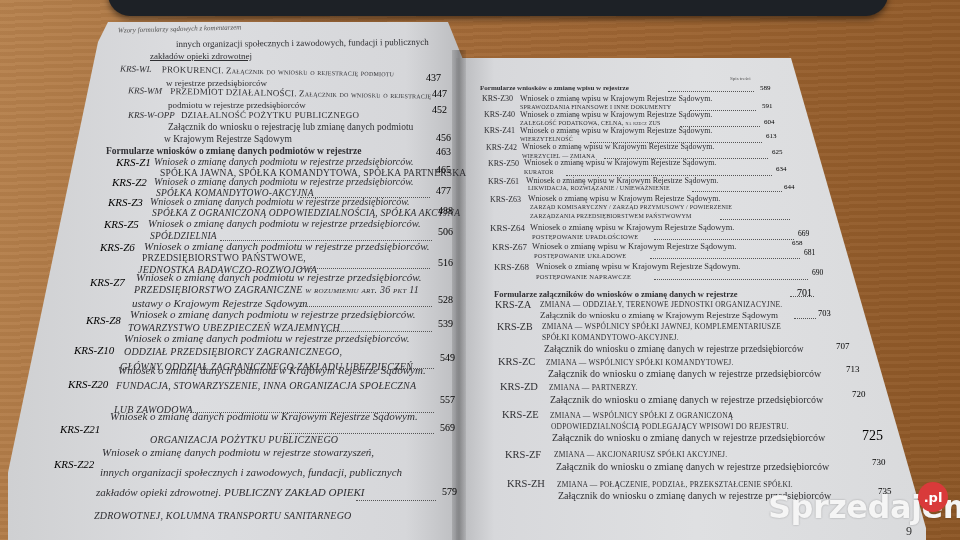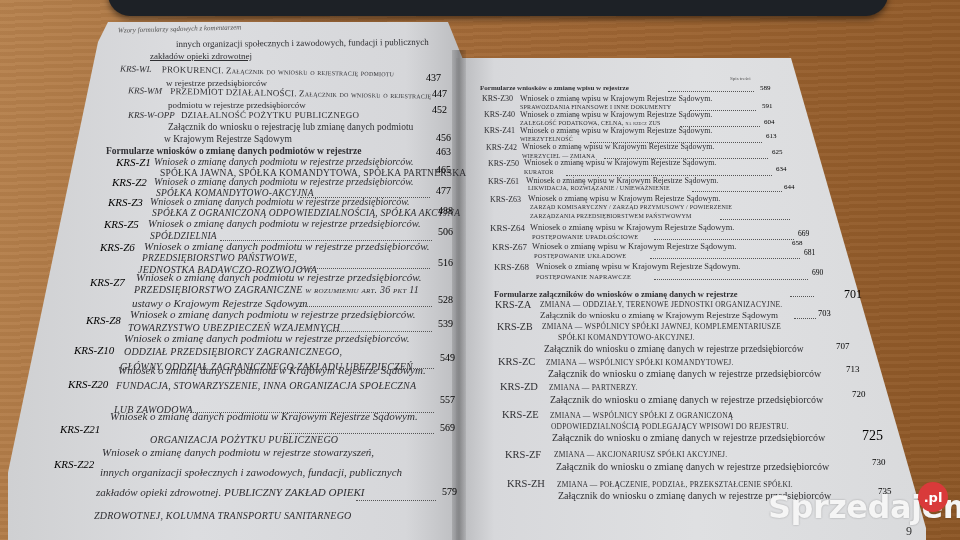--- a/index.html
+++ b/index.html
@@ -89,21 +89,21 @@
   <div class="pn" style="left:438px;top:205px;">488</div>
 
   <div class="code l" style="left:104px;top:218px;">KRS-Z5</div>
   <div class="text l" style="left:148px;top:218px;font-size:10.5px;">Wniosek o zmianę danych podmiotu w rejestrze przedsiębiorców.</div>
   <div class="text caps" style="left:150px;top:231px;font-size:9.5px;font-style:italic;">SPÓŁDZIELNIA</div>
   <div class="dots" style="left:220px;top:240px;width:212px;"></div>
   <div class="pn" style="left:438px;top:226px;">506</div>
 
   <div class="code l" style="left:100px;top:241px;font-size:11px;">KRS-Z6</div>
   <div class="text l" style="left:144px;top:240px;font-size:11px;">Wniosek o zmianę danych podmiotu w rejestrze przedsiębiorców.</div>
-  <div class="text caps" style="left:142px;top:253px;font-size:9.5px;font-style:italic;">PRZEDSIĘBIORSTWO PAŃSTWOWE,</div>
+  <div class="text caps" style="left:142px;top:253px;font-size:9.5px;">PRZEDSIĘBIORSTWO PAŃSTWOWE,</div>
   <div class="text caps" style="left:142px;top:258px;font-size:10px;font-style:italic;margin-top:0;transform:translate(-4px,6px);">JEDNOSTKA BADAWCZO-ROZWOJOWA</div>
   <div class="dots" style="left:300px;top:268px;width:130px;"></div>
   <div class="pn" style="left:438px;top:257px;">516</div>
 
   <div class="code l" style="left:90px;top:276px;font-size:11px;">KRS-Z7</div>
   <div class="text l" style="left:136px;top:271px;font-size:11px;">Wniosek o zmianę danych podmiotu w rejestrze przedsiębiorców.</div>
   <div class="text caps" style="left:134px;top:284px;font-size:10px;font-style:italic;">PRZEDSIĘBIORSTWO ZAGRANICZNE w rozumieniu art. 36 pkt 11</div>
   <div class="text l" style="left:132px;top:297px;font-size:11px;">ustawy o Krajowym Rejestrze Sądowym</div>
   <div class="dots" style="left:296px;top:306px;width:136px;"></div>
   <div class="pn" style="left:438px;top:294px;">528</div>
@@ -206,31 +206,31 @@
   <div class="pn" style="left:804px;top:248px;font-size:7.5px;">681</div>
 
   <div class="text r" style="left:494px;top:262px;font-size:9px;">KRS-Z68</div>
   <div class="text r" style="left:536px;top:261px;font-size:8.5px;">Wniosek o zmianę wpisu w Krajowym Rejestrze Sądowym.</div>
   <div class="text r caps" style="left:536px;top:273px;font-size:6.5px;">POSTĘPOWANIE NAPRAWCZE</div>
   <div class="dots" style="left:654px;top:279px;width:154px;"></div>
   <div class="pn" style="left:812px;top:268px;font-size:7.5px;">690</div>
 
   <div class="text sec" style="left:494px;top:289px;font-size:8.5px;">Formularze załączników do wniosków o zmianę danych w rejestrze</div>
   <div class="dots" style="left:790px;top:296px;width:24px;"></div>
-  <div class="pn" style="left:844px;top:287px;font-size:12px;">701</div>
+  <div class="pn" style="left:797px;top:287px;font-size:10px;">701</div>
 
   <div class="text rr" style="left:495px;top:299px;font-size:10px;">KRS-ZA</div>
   <div class="text caps" style="left:540px;top:300px;font-size:7.5px;">ZMIANA — ODDZIAŁY, TERENOWE JEDNOSTKI ORGANIZACYJNE.</div>
   <div class="text" style="left:540px;top:310px;font-size:9px;">Załącznik do wniosku o zmianę w Krajowym Rejestrze Sądowym</div>
   <div class="dots" style="left:794px;top:318px;width:22px;"></div>
   <div class="pn" style="left:818px;top:308px;font-size:8.5px;">703</div>
 
   <div class="text rr" style="left:497px;top:321px;font-size:10px;">KRS-ZB</div>
   <div class="text caps" style="left:542px;top:322px;font-size:7.5px;">ZMIANA — WSPÓLNICY SPÓŁKI JAWNEJ, KOMPLEMENTARIUSZE</div>
-  <div class="text caps" style="left:542px;top:333px;font-size:7.5px;margin-left:16px;">SPÓŁKI KOMANDYTOWO-AKCYJNEJ.</div>
+  <div class="text caps" style="left:542px;top:333px;font-size:7.5px;">SPÓŁKI KOMANDYTOWO-AKCYJNEJ.</div>
   <div class="text" style="left:544px;top:344px;font-size:9.5px;">Załącznik do wniosku o zmianę danych w rejestrze przedsiębiorców</div>
   <div class="pn" style="left:836px;top:341px;font-size:9px;">707</div>
 
   <div class="text rr" style="left:498px;top:356px;font-size:10.5px;">KRS-ZC</div>
   <div class="text caps" style="left:546px;top:358px;font-size:7.5px;">ZMIANA — WSPÓLNICY SPÓŁKI KOMANDYTOWEJ.</div>
   <div class="text" style="left:548px;top:368px;font-size:10px;">Załącznik do wniosku o zmianę danych w rejestrze przedsiębiorców</div>
   <div class="pn" style="left:846px;top:364px;font-size:9px;">713</div>
 
   <div class="text rr" style="left:500px;top:381px;font-size:10.5px;">KRS-ZD</div>
   <div class="text caps" style="left:549px;top:383px;font-size:7.5px;">ZMIANA — PARTNERZY.</div>

